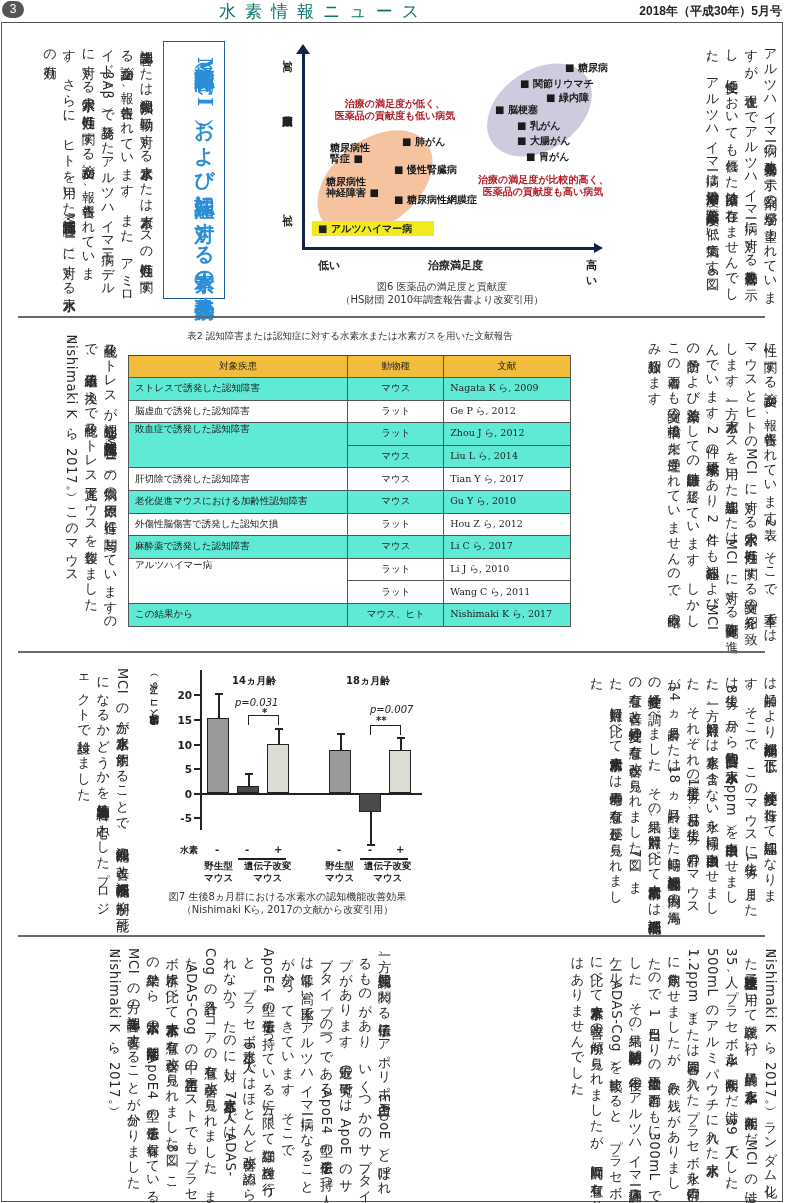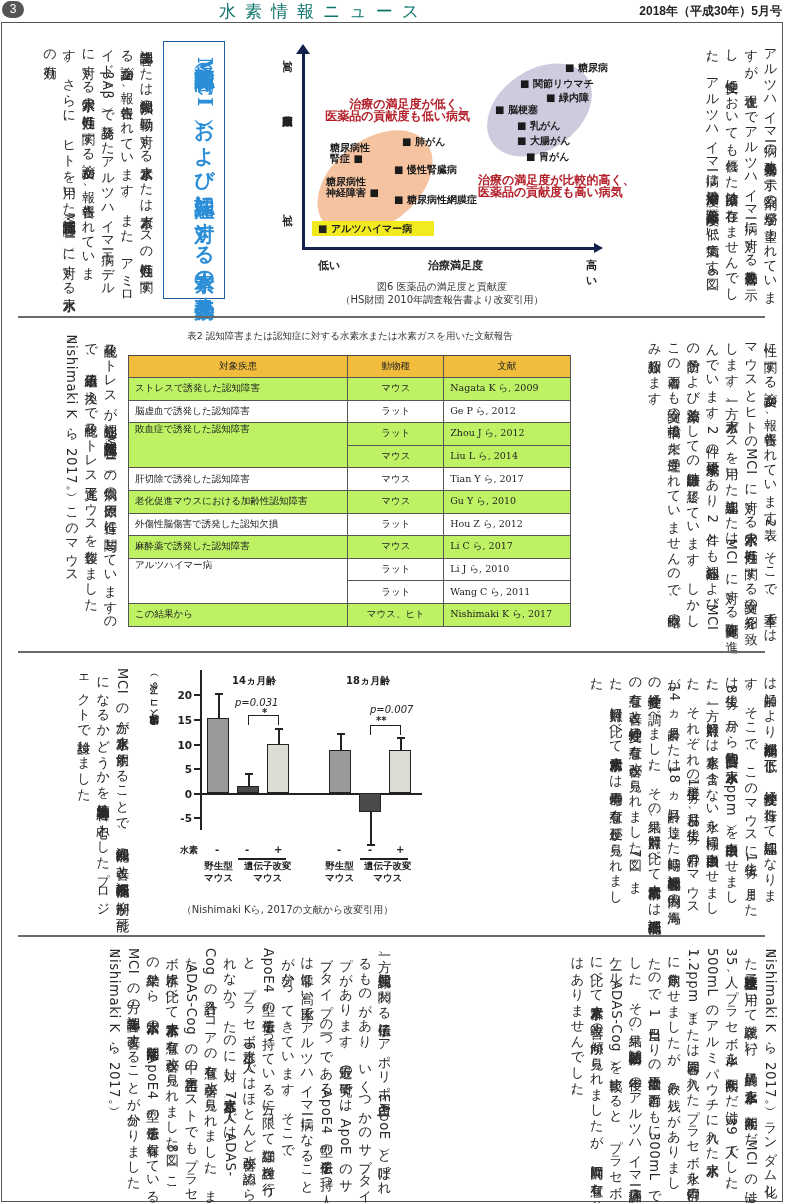--- a/index.html
+++ b/index.html
@@ -24,31 +24,31 @@
   .fig6 { position: absolute; left: 282px; top: 40px; width: 320px; height: 268px; font-family: "DejaVu Sans", sans-serif; }
   .fig6 .axis-y { position: absolute; left: 20px; top: 12px; width: 3px; height: 198px; background: #13204a; }
   .fig6 .axis-y-arrow { position: absolute; left: 14px; top: 4px; width: 0; height: 0; border-left: 7.5px solid transparent; border-right: 7.5px solid transparent; border-bottom: 10px solid #13204a; }
   .fig6 .axis-x { position: absolute; left: 20px; top: 207px; width: 296px; height: 3px; background: #13204a; }
   .fig6 .axis-x-arrow { position: absolute; left: 312px; top: 203px; width: 0; height: 0; border-top: 5.5px solid transparent; border-bottom: 5.5px solid transparent; border-left: 9px solid #13204a; }
   .fig6 .ylbl { position: absolute; font-size: 10px; font-weight: bold; color: #222; writing-mode: vertical-rl; }
   .fig6 .xlbl { position: absolute; font-size: 11px; font-weight: bold; color: #222; }
   .fig6 .ell-low { position: absolute; left: 28px; top: 100px; width: 130px; height: 85px; background: #f4b990; border-radius: 50%; transform: rotate(-38deg); transform-origin: center; opacity: 0.85; }
   .fig6 .ell-high { position: absolute; left: 200px; top: 30px; width: 115px; height: 80px; background: #c9c5dc; border-radius: 50%; transform: rotate(-35deg); opacity: 0.9; }
   .fig6 .pt { position: absolute; font-size: 10px; font-weight: bold; color: #1a1a1a; white-space: nowrap; line-height: 11px; }
-  .fig6 .red { position: absolute; font-size: 12px; font-weight: bold; color: #b3202a; white-space: nowrap; line-height: 12px; text-align: right; }
+  .fig6 .red { position: absolute; font-size: 10px; font-weight: bold; color: #b3202a; white-space: nowrap; line-height: 12px; text-align: center; }
   .fig6 .alz { position: absolute; left: 30px; top: 181px; width: 122px; height: 15px; background: #f1ea1e; font-size: 10px; font-weight: bold; line-height: 15px; padding-left: 6px; }
   .fig6 .cap { position: absolute; left: 0; width: 320px; text-align: center; font-size: 10px; color: #333; line-height: 13px; }
 
   
   .tbl-cap { position: absolute; left: 120px; top: 330px; width: 460px; text-align: center; font-size: 9.5px; color: #333; }
   table.refs { position: absolute; left: 128px; top: 355px; width: 443px; border-collapse: collapse; font-family: "DejaVu Serif", serif; font-size: 9.5px; color: #222; }
   table.refs th { background: #f2bd3d; height: 22px; font-weight: normal; border: 1px solid #555; border-top: 1.5px solid #444; }
   table.refs td { height: 22.6px; border-left: 1px solid #555; border-right: 1px solid #555; border-bottom: 1px solid #555; padding: 0 6px; }
   table.refs td.c { text-align: center; }
-  table.refs tr.blue td { background: #bef264; }
+  table.refs tr.blue td { background: #5eead4; }
   table.refs td.top { vertical-align: top; padding-top: 0; }
   table.refs { border-bottom: 1.5px solid #444; }
 
   
   .fig7 { position: absolute; left: 130px; top: 660px; width: 315px; height: 255px; font-family: "DejaVu Sans", sans-serif; }
   .fig7 .yaxis { position: absolute; left: 70px; top: 10px; width: 2px; height: 160px; background: #222; }
   .fig7 .ytick { position: absolute; left: 64px; width: 7px; height: 2px; background: #222; }
   .fig7 .ytl { position: absolute; left: 40px; width: 22px; text-align: right; font-size: 10.5px; font-weight: bold; line-height: 10px; }
   .fig7 .zero { position: absolute; left: 70px; top: 133px; width: 222px; height: 1.5px; background: #222; }
   .fig7 .ylabel { position: absolute; left: 18px; top: 22px; writing-mode: vertical-rl; transform: rotate(180deg); font-size: 9px; font-weight: bold; }
@@ -270,20 +270,21 @@
     </div>
   <div class="t" style="left:195px; top:200px; font-size:9.5px; text-align:center; line-height:12px;">
       <div>野生型</div>
       <div>マウス</div>
     </div>
   <div class="t" style="left:234px; top:200px; font-size:9.5px; text-align:center; line-height:12px;">
       <div>遺伝子改変</div>
       <div>マウス</div>
     </div>
 
+  <div class="cap" style="top:230px;">図7 生後8ヵ月群における水素水の認知機能改善効果</div>
   <div class="cap" style="top:243px;">（Nishimaki Kら, 2017の文献から改変引用）</div>
 </div>
 
 <div class="vtext" style="left:16px; top:668px; height:246px; width:116px;">MCIの方が水素水を飲用することで、認知機能の改善と認知機能低下の抑制が可能になるかどうかを筑波大学精神神経科を中心としたプロジェクトで検討しました</div>
 
 <div class="hr" style="top:935px;"></div>
 
 <div class="vtext" style="left:394px; top:948px; height:250px; width:386px;">（Nishimaki Kら．2017）。ランダム化した二重盲検試験法を用いて試験を行い、最終的に水素水を1年間飲んだMCIの方は35人、プラセボ水を1年間飲んだ方は39人でした。500mLのアルミパウチに入れた水素水（1.2ppm）または同容器に入れたプラセボ水を両群の方々に飲用させましたが、飲み残しがありましたので、1日当たりの平均飲量は両群ともに300mLでした。その結果、試験開始前と1年後のアルツハイマー病評価スケール（ADAS-Cog）を比較すると、プラセボ水群に比べて水素水群で改善の傾向が見られましたが、両群間に有意な差はありませんでした。</div>
 <div class="vtext" style="left:16px; top:948px; height:250px; width:378px;">一方、脂質代謝に関わる遺伝子にアポリポ蛋白E（ApoE）と呼ばれるものがあり、いくつかのサブタイプがあります。最近の研究では、ApoEのサブタイプの一つであるApoE4型の遺伝子を持つ人は非常に高い比率でアルツハイマー病になることが分かってきています。そこで、ApoE4型の遺伝子を持っている方に限って詳細な検討を行うと、プラセボ水群（6人）ではほとんど改善が認められなかったのに対し、水素水群（7人）ではADAS-Cogの合計スコアの有意な改善が見られました。またADAS-Cogの中の言語再生テストでもプラセボ水群に比べて水素水群で有意な改善が見られました（図8）。この結果から、水素水の1年間飲用はApoE4型の遺伝子を保有しているMCIの方の認知障害を改善することが分かりました（Nishimaki Kら．2017）。</div>
 

